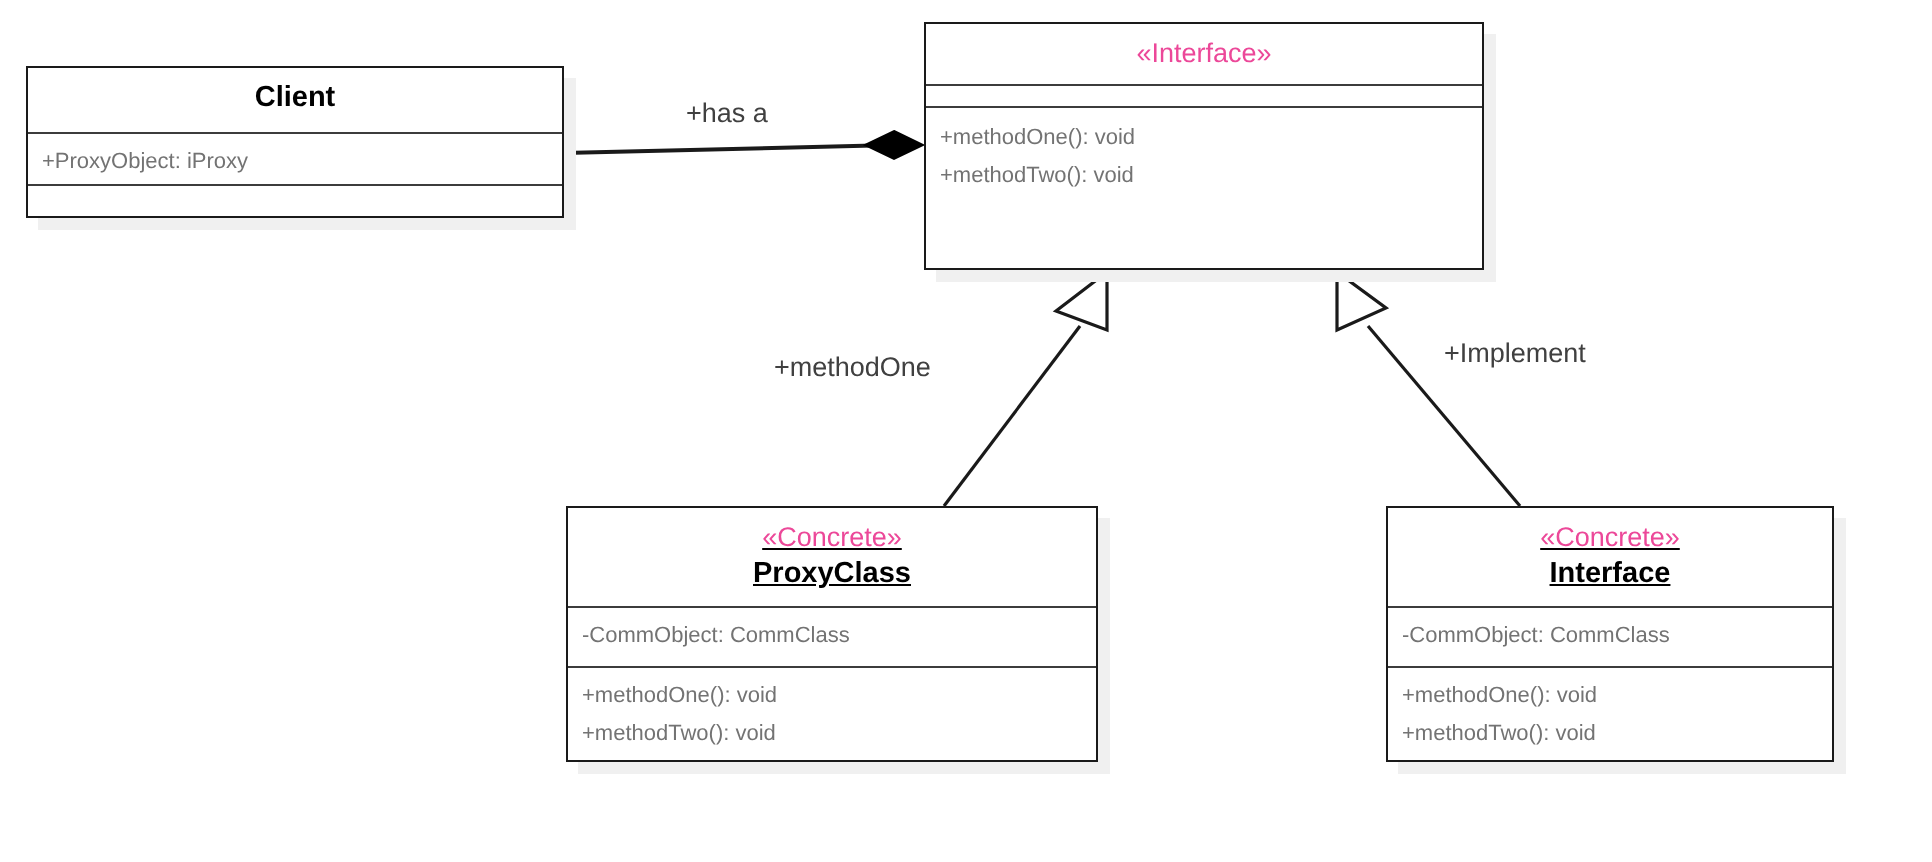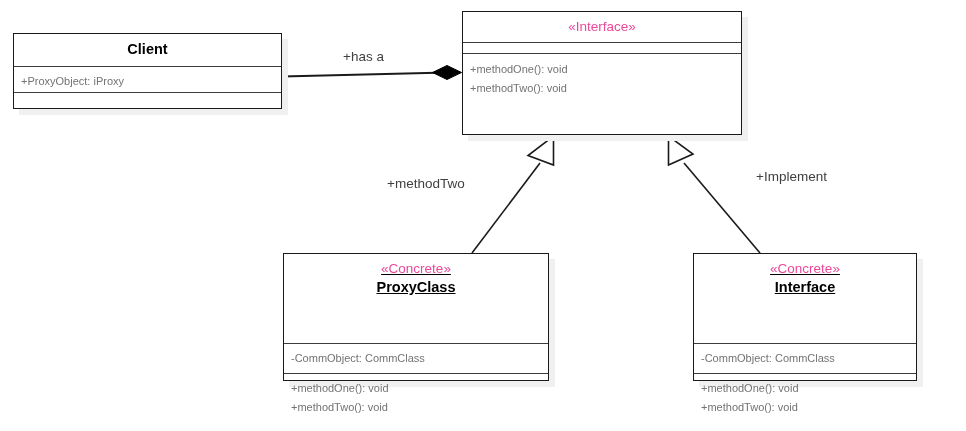--- a/index.html
+++ b/index.html
@@ -102,36 +102,36 @@
 
   #node-proxyclass {
     left: 283px; top: 253px; width: 266px; height: 128px;
   }
   #node-realclass {
     left: 693px; top: 253px; width: 224px; height: 128px;
   }
   #node-proxyclass .header,
   #node-realclass  .header { padding-top: 6px; padding-bottom: 6px; text-decoration: underline; }
   #node-proxyclass .attrs,
-  #node-realclass  .attrs  { padding-top: 5px; padding-bottom: 5px; margin-top: 40px; }
+  #node-realclass  .attrs  { padding-top: 5px; padding-bottom: 5px; }
   #node-proxyclass .ops,
   #node-realclass  .ops    { padding-top: 5px; }
 
   
   .edge-label {
     position: absolute;
     font-size: 13.5px;
     line-height: 17px;
     color: #404040;
     white-space: nowrap;
     background: transparent;
   }
   #label-has-a      { left: 343px; top: 48px; }
   #label-implements { left: 387px; top: 175px; }
-  #label-implement  { left: 756px; top: 168px; text-align: right; }
+  #label-implement  { left: 722px; top: 168px; text-align: right; }
 </style>
 </head>
 <body>
 
 <div id="diagram-canvas">
 
   <svg id="edge-layer" width="966" height="431" viewBox="0 0 966 431">
 
     <g>
       <line x1="282" y1="76.5" x2="447" y2="72.5" stroke="#1a1a1a" stroke-width="2"></line>
@@ -144,21 +144,21 @@
     </g>
 
     <g>
       <line x1="760" y1="253" x2="684" y2="163" stroke="#1a1a1a" stroke-width="1.6"></line>
       <polygon points="668.5,136 668.5,165 693,154" fill="#ffffff" stroke="#1a1a1a" stroke-width="1.6" stroke-linejoin="miter"></polygon>
     </g>
   </svg>
 
   <span class="edge-label" id="label-has-a">+has a</span>
 
-  <span class="edge-label" id="label-implements">+methodTwo</span>
+  <span class="edge-label" id="label-implements">+methodOne</span>
 
   <span class="edge-label" id="label-implement">+Implement</span>
 
   <div class="uml-class" id="node-client">
     <div class="uml-compartment header">
       <span class="uml-classname">Client</span>
     </div>
     <div class="uml-compartment attrs">
       <span class="uml-member">+ProxyObject: iProxy</span>
     </div>

